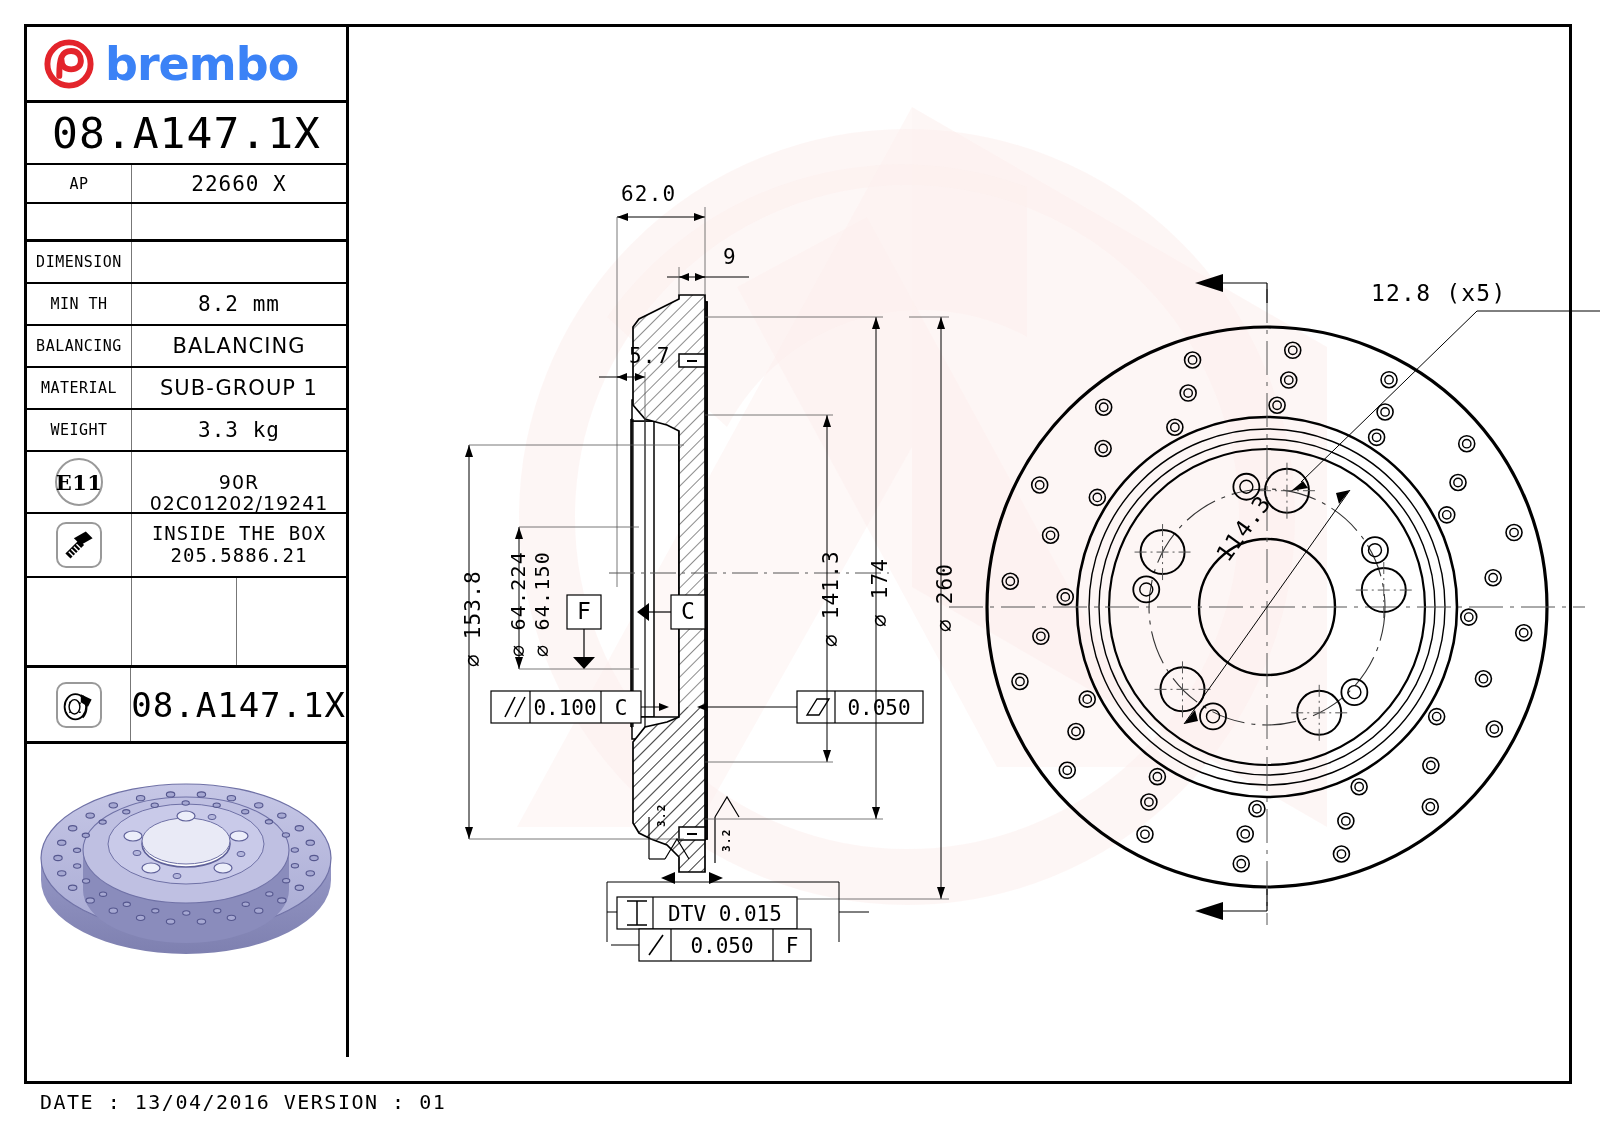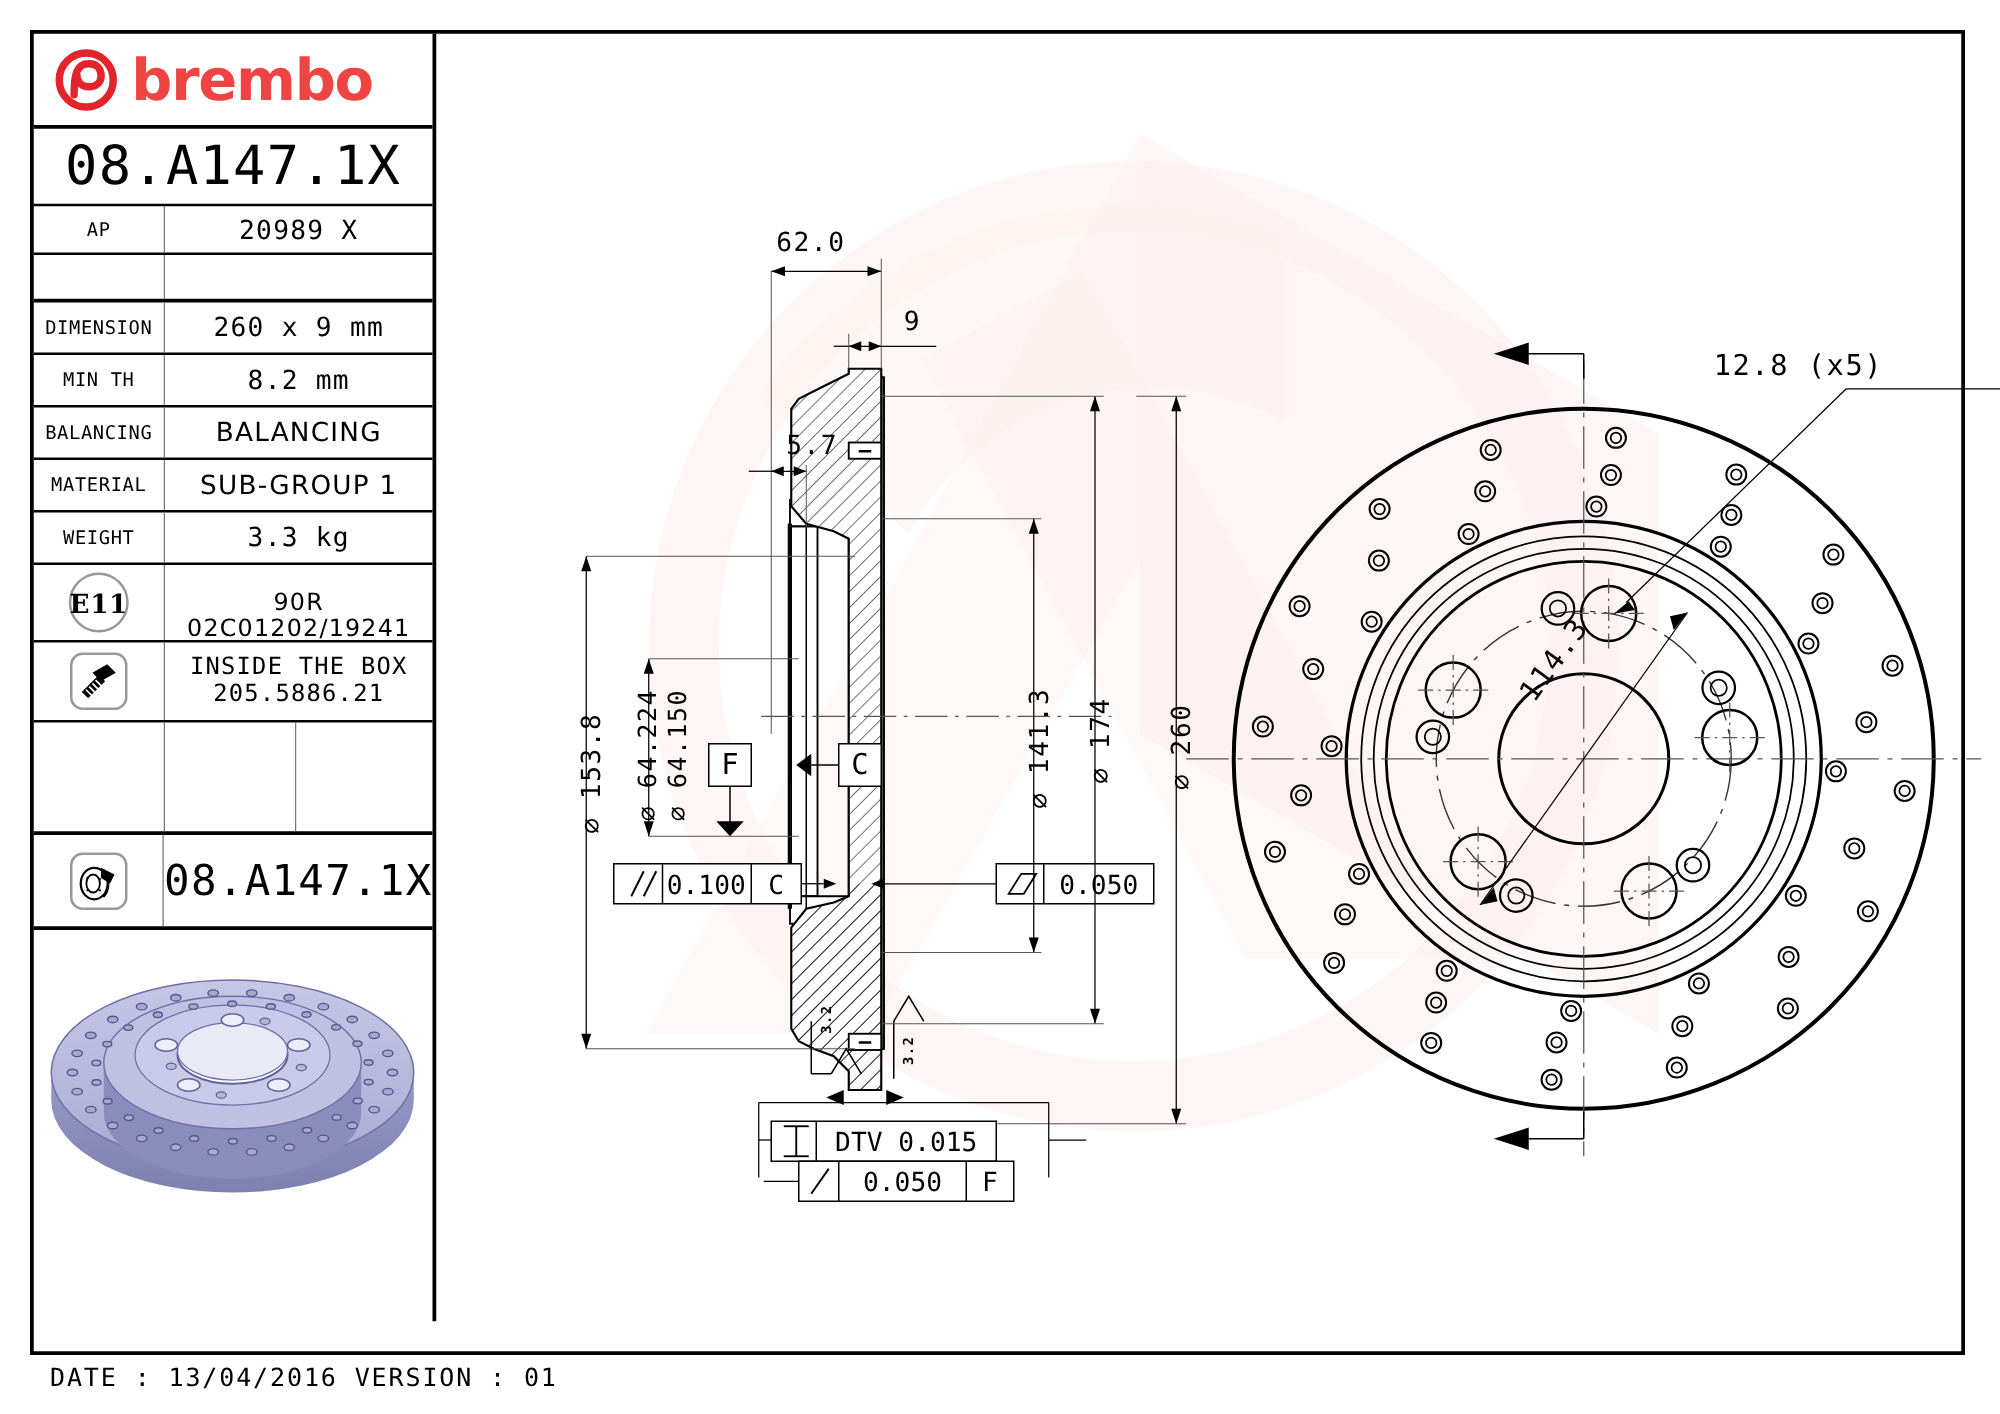--- a/index.html
+++ b/index.html
@@ -82,40 +82,39 @@
   </svg>
 
   <div id="titleblock">
 
     <div id="logo-row">
       <svg width="56" height="54" viewBox="0 0 100 100">
         <circle cx="50" cy="50" r="40" fill="none" stroke="#e3242b" stroke-width="11"></circle>
         <path d="M32 72 C32 40 36 26 54 26 C68 26 72 36 72 44 C72 54 64 60 54 60 C42 60 36 52 36 42" fill="none" stroke="#e3242b" stroke-width="11" stroke-linecap="round"></path>
       </svg>
       <span style="font-family:'DejaVu Sans','Liberation Sans',sans-serif;font-weight:700;
-                   font-size:46px;color:#ef4444;letter-spacing:-1px;margin-left:8px;text-align:center;">brembo</span>
+                   font-size:46px;color:#3b82f6;letter-spacing:-1px;margin-left:8px;text-align:center;">brembo</span>
     </div>
 
     <div id="code-row">
       <span class="big">08.A147.1X</span>
     </div>
 
     <div class="tb-row" id="ap-row">
       <div class="tb-cellL">AP</div>
-      <div class="tb-cellR">20989 X</div>
+      <div class="tb-cellR">22660 X</div>
     </div>
 
     <div class="tb-row" id="blank-row1">
       <div class="tb-cellL"></div>
       <div class="tb-cellR"></div>
     </div>
 
     <div class="tb-row spec-row">
       <div class="tb-cellL">DIMENSION</div>
-      <div class="tb-cellR">260 x 9 mm</div>
     </div>
     <div class="tb-row spec-row">
       <div class="tb-cellL">MIN TH</div>
       <div class="tb-cellR">8.2 mm</div>
     </div>
     <div class="tb-row spec-row">
       <div class="tb-cellL">BALANCING</div>
       <div class="tb-cellR" style="font-family:'DejaVu Sans','Liberation Sans',sans-serif;">BALANCING</div>
     </div>
     <div class="tb-row spec-row">

